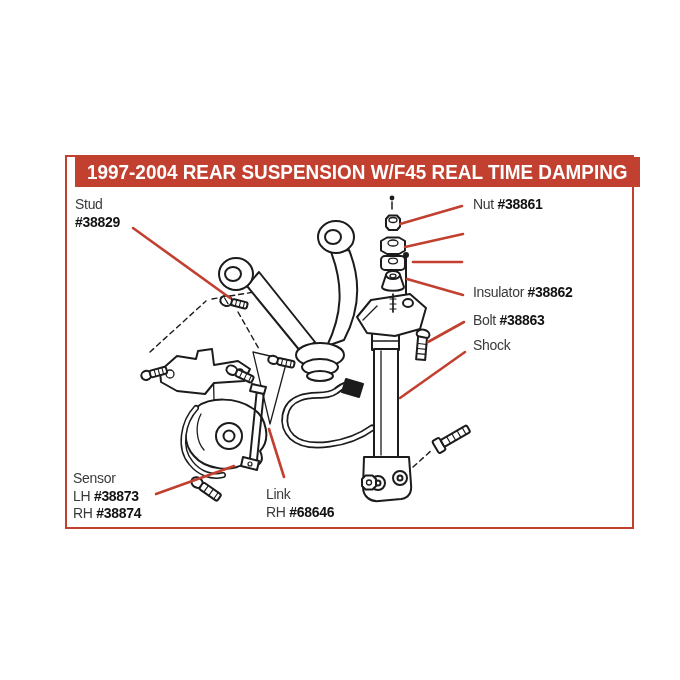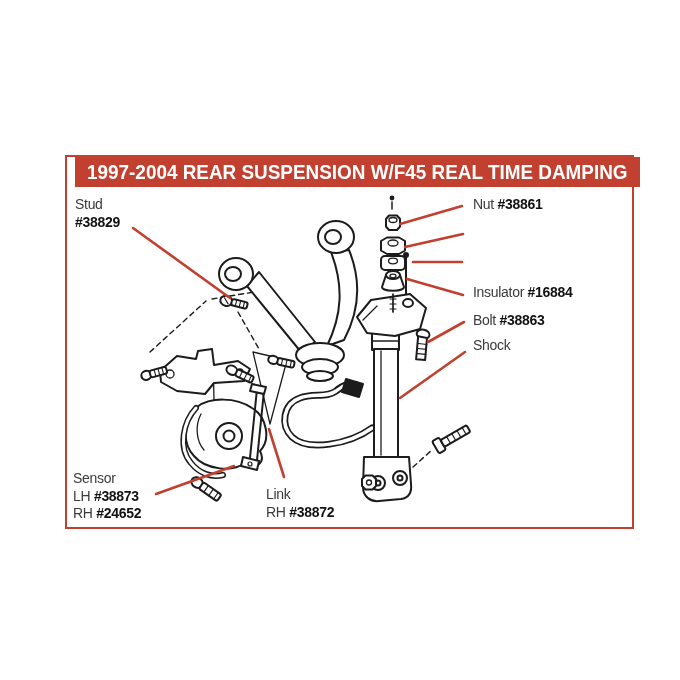--- a/index.html
+++ b/index.html
@@ -182,35 +182,35 @@
     <b>#38829</b>
   </div>
 
   <div class="lbl" style="left:473px;top:196px">
     <span>Nut</span> <b>#38861</b>
   </div>
 
 
 
   <div class="lbl" style="left:473px;top:284px">
-    <span>Insulator</span> <b>#16884</b>
+    <span>Insulator</span> <b>#38862</b>
   </div>
 
   <div class="lbl" style="left:473px;top:312px">
     <span>Bolt</span> <b>#38863</b>
   </div>
 
   <div class="lbl" style="left:473px;top:337px">
     <span>Shock</span>
   </div>
 
   <div class="lbl" style="left:73px;top:470px">
     <span>Sensor</span><br>
     <span>LH</span> <b>#38873</b><br>
-    <span>RH</span> <b>#24652</b>
+    <span>RH</span> <b>#38874</b>
   </div>
 
   <div class="lbl" style="left:266px;top:486px">
     <span>Link</span><br>
-    <span>RH</span> <b>#38872</b>
+    <span>RH</span> <b>#68646</b>
   </div>
 
 </div>
 
 </body></html>

